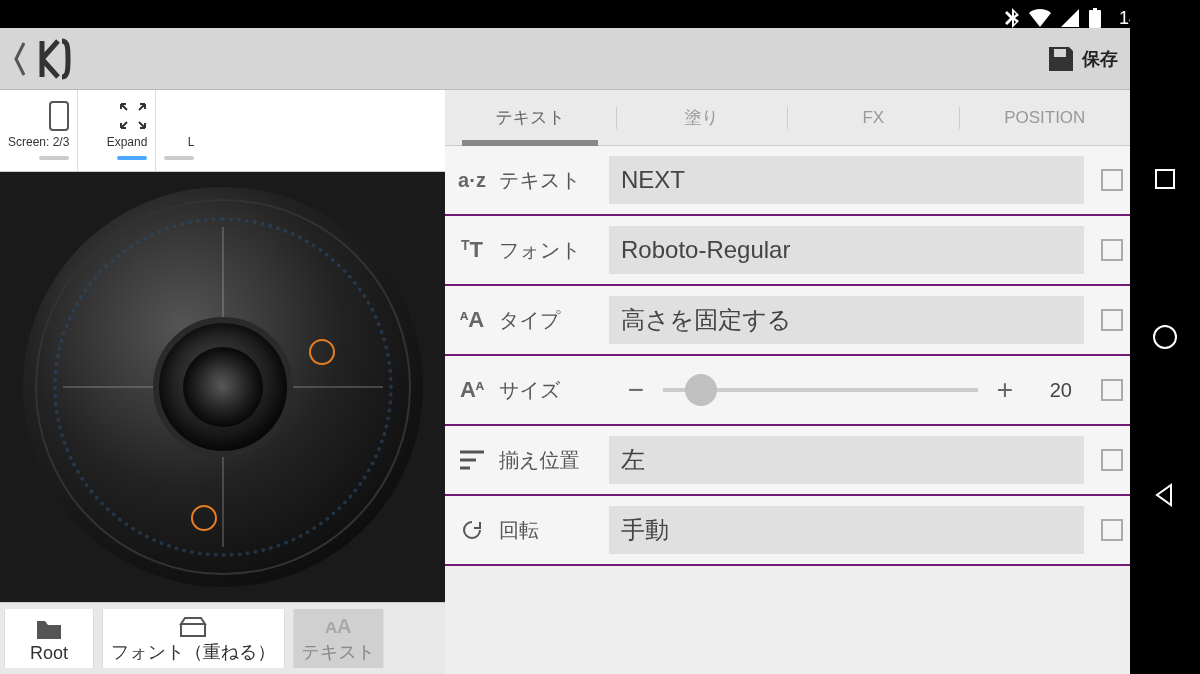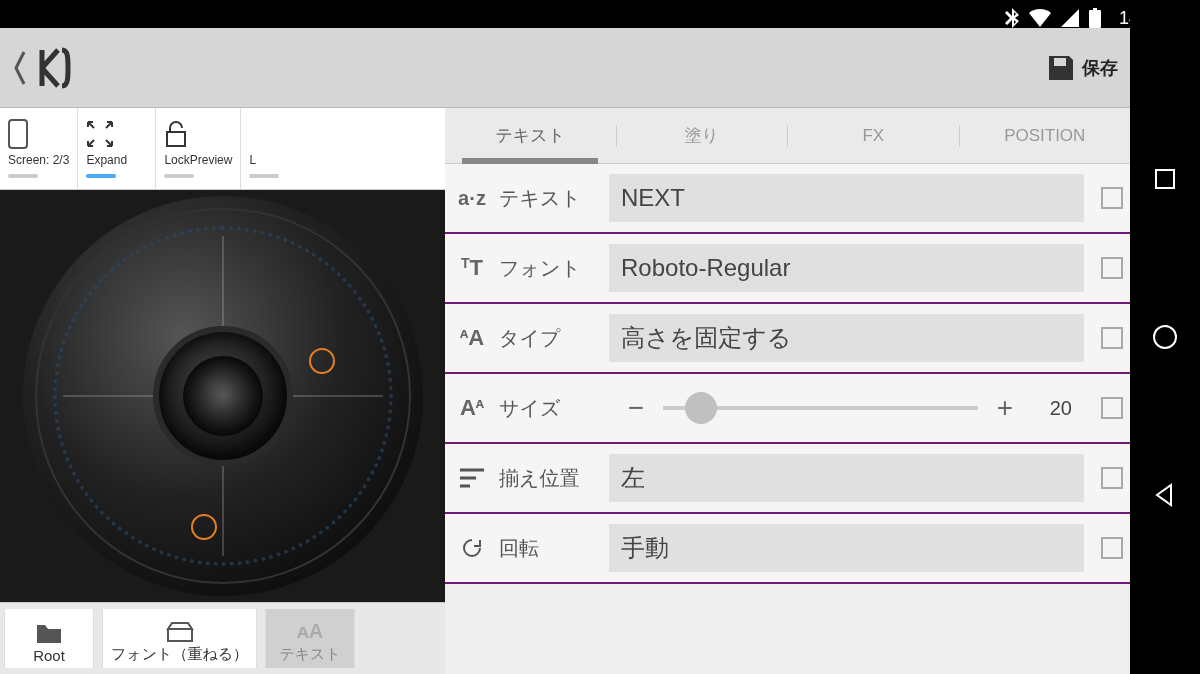--- a/index.html
+++ b/index.html
@@ -4,31 +4,31 @@
   <style>
     * { margin: 0; padding: 0; box-sizing: border-box; font-family: sans-serif; }
     body { width: 1200px; height: 674px; background: #000; overflow: hidden; }
 
     .status-bar { height: 36px; background: #000; display: flex; justify-content: flex-end; align-items: center; padding-right: 36px; gap: 10px; color: #fff; }
     .status-bar .time { font-size: 18px; margin-left: 8px; }
     .status-bar svg { fill: #fff; }
 
     .app-frame { position: absolute; top: 28px; left: 0; right: 70px; bottom: 0; background: #dadada; display: flex; flex-direction: column; }
 
-    .navbar { height: 80px; background: #d6d6d6; display: flex; align-items: center; padding: 0 12px; justify-content: space-between; border-bottom: 1px solid #bbb; }
+    .navbar { height: 62px; background: #d6d6d6; display: flex; align-items: center; padding: 0 12px; justify-content: space-between; border-bottom: 1px solid #bbb; }
     .navbar-left { display: flex; align-items: center; gap: 8px; }
     .navbar-left svg { fill: #444; }
     .navbar-right { display: flex; align-items: center; gap: 10px; }
     .save-btn { display: flex; align-items: center; gap: 6px; font-weight: bold; font-size: 18px; color: #222; }
 
     .main-row { flex: 1; display: flex; }
 
     .left-pane { width: 445px; display: flex; flex-direction: column; }
     .top-tools { height: 82px; background: #fff; display: flex; border-bottom: 1px solid #ccc; }
-    .tool { flex: 0 0 auto; min-width: 78px; display: flex; flex-direction: column; align-items: flex-start; justify-content: center; gap: 4px; border-right: 1px solid #ddd; padding: 6px 8px; }
+    .tool { flex: 0 0 auto; min-width: 78px; display: flex; flex-direction: column; align-items: flex-end; justify-content: center; gap: 4px; border-right: 1px solid #ddd; padding: 6px 8px; }
     .tool:last-child { border-right: none; }
     .tool .icon { height: 30px; display: flex; align-items: center; justify-content: center; }
     .tool .label { font-size: 12px; color: #333; }
     .tool-bar-under { height: 4px; width: 30px; background: #ccc; border-radius: 2px; margin-top: 3px; }
     .tool.active .tool-bar-under { background: #4da6ff; }
 
     .preview { flex: 1; background: #1a1a1a; display: flex; align-items: center; justify-content: center; position: relative; }
     .dial-bg { width: 400px; height: 400px; border-radius: 50%; background: radial-gradient(circle at 40% 35%, #555 0%, #222 45%, #000 100%); position: relative; }
     .dial-outer-ring { position: absolute; inset: 12px; border-radius: 50%; border: 2px solid #333; }
     .dial-ticks { position: absolute; inset: 30px; border-radius: 50%; border: 4px dotted #2a4a6a; opacity: 0.6; }
@@ -37,21 +37,21 @@
     .cross-h, .cross-v { position: absolute; background: rgba(200,200,200,0.25); }
     .cross-h { width: 80%; height: 2px; top: 50%; left: 10%; transform: translateY(-50%); }
     .cross-v { height: 80%; width: 2px; left: 50%; top: 10%; transform: translateX(-50%); }
     .orange-dot { position: absolute; width: 26px; height: 26px; border: 2px solid #e67e22; border-radius: 50%; }
     .orange-dot.a { top: 38%; right: 22%; }
     .orange-dot.b { bottom: 14%; left: 42%; }
 
     .bottom-tabs { height: 72px; background: #e8e8e8; display: flex; border-top: 1px solid #ccc; }
     .btab { flex: 0 0 auto; min-width: 90px; display: flex; flex-direction: column; align-items: center; justify-content: flex-end; gap: 2px; border: 1px solid #ddd; border-bottom: none; border-top: none; margin: 6px 4px; background: #fff; padding: 4px 8px; }
     .btab.selected { background: #d0d0d0; color: #888; }
-    .btab .label { font-size: 15px; color: #333; }
+    .btab .label { font-size: 18px; color: #333; }
     .btab.selected .label { color: #888; }
 
     .right-pane { flex: 1; background: #eee; display: flex; flex-direction: column; }
     .prop-tabs { height: 56px; background: #eaeaea; display: flex; align-items: center; border-bottom: 1px solid #ccc; }
     .ptab { flex: 1; text-align: center; font-size: 17px; color: #999; position: relative; padding: 16px 0; }
     .ptab.active { color: #666; font-weight: 500; }
     .ptab.active::after { content: ""; position: absolute; bottom: -1px; left: 10%; right: 10%; height: 6px; background: #888; }
     .ptab-sep { width: 1px; height: 22px; background: #ccc; }
 
     .prop-list { flex: 1; overflow-y: auto; }
@@ -138,29 +138,20 @@
           <span class="label">Screen: 2/3</span>
           <div class="tool-bar-under"></div>
         </div>
         <div class="tool active">
           <div class="icon">
               <svg width="28" height="28" viewBox="0 0 28 28">
                 <path d="M2 2l6 6M26 2l-6 6M2 26l6-6M26 26l-6-6M2 2h5M2 2v5M26 2h-5M26 2v5M2 26h5M2 26v-5M26 26h-5M26 26v-5" stroke="#333" stroke-width="2" fill="none"></path>
               </svg>
             </div>
           <span class="label">Expand</span>
-          <div class="tool-bar-under"></div>
-        </div>
-        <div class="tool">
-          <div class="icon">
-              <svg width="24" height="28" viewBox="0 0 24 28">
-                <path d="M6 12V8a6 6 0 0112 0M3 12h18v14H3z" fill="none" stroke="#333" stroke-width="2"></path>
-              </svg>
-            </div>
-          <span class="label">LockPreview</span>
           <div class="tool-bar-under"></div>
         </div>
         <div class="tool" style="min-width:20px;overflow:hidden;border-right:none;">
           <div class="icon"></div>
           <span class="label">L</span>
           <div class="tool-bar-under"></div>
         </div>
       </div>
 
       <div class="preview">

